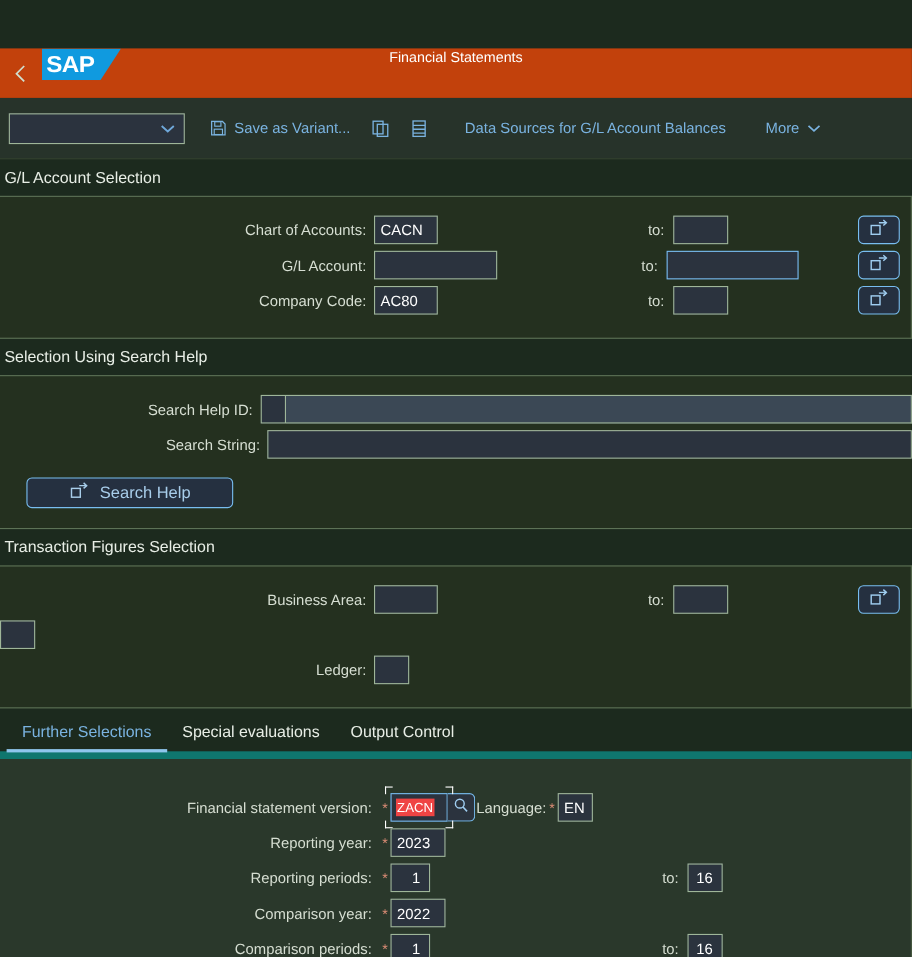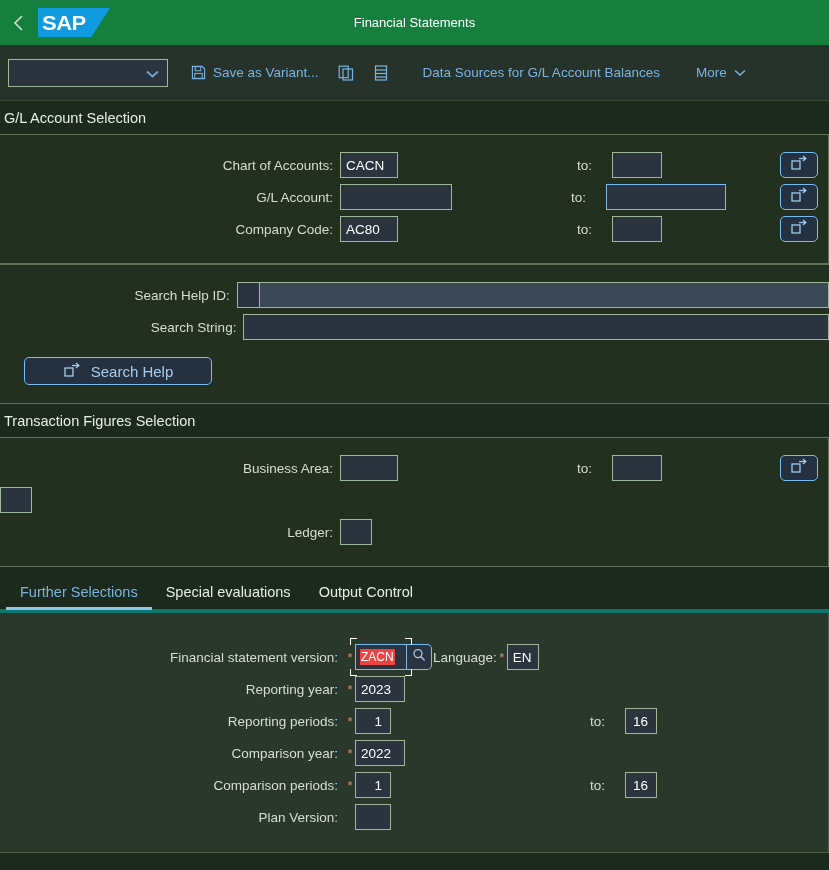--- a/index.html
+++ b/index.html
@@ -8,24 +8,25 @@
     width: 829px; height: 870px;
     background: #1c2a1e;
     font-family: "Liberation Sans", sans-serif;
     overflow: hidden;
   }
   body { position: relative; }
 
   
   .shell-header {
     height: 45px;
-    background: #15803d;
+    background: #c2410c;
     display: flex;
-    align-items: center;
+    align-items: flex-start;
     position: relative;
+    margin-top: 44px;
   }
   .back-btn {
     width: 38px; height: 45px;
     display: flex; align-items: center; justify-content: center;
     cursor: pointer;
   }
   .back-btn svg { display: block; }
   .sap-logo {
     width: 72px; height: 29px;
     background: #109adf;
@@ -146,21 +147,21 @@
   .w-36 { width: 36px; }
   .w-50 { width: 50px; }
   .w-112 { width: 112px; }
   .w-120 { width: 120px; }
 
   .to-label {
     color: #d6ded2;
     font-size: 13.5px;
     width: 36px;
     text-align: right;
-    padding-right: 20px;
+    padding-right: 8px;
   }
   .spacer-to { width: 178px; }
   .spacer-to-wide { width: 118px; }
 
   .msel-btn {
     width: 38px; height: 26px;
     border: 1px solid #78bdf0;
     border-radius: 5px;
     background: #253040;
     display: flex; align-items: center; justify-content: center;
@@ -180,21 +181,21 @@
     display: flex; align-items: center; justify-content: center;
     gap: 10px;
     cursor: pointer;
   }
 
   
   .tabbar {
     display: flex;
     align-items: flex-end;
     height: 38px;
-    border-bottom: 4px solid #0f766e;
+    border-bottom: 7px solid #0f766e;
     padding-left: 6px;
     margin-top: 8px;
   }
   .tab {
     font-size: 14.5px;
     color: #e8eee6;
     padding: 6px 14px 9px 14px;
     cursor: pointer;
     position: relative;
     white-space: nowrap;
@@ -388,20 +389,21 @@
           <svg width="18" height="16" viewBox="0 0 18 16">
             <rect x="2" y="6" width="8" height="8" fill="none" stroke="#9fcdf0" stroke-width="1.3"></rect>
             <path d="M9 3.5h6.5" fill="none" stroke="#9fcdf0" stroke-width="1.3"></path>
             <polyline points="13,1 15.8,3.5 13,6" fill="none" stroke="#9fcdf0" stroke-width="1.3"></polyline>
           </svg>
         </span>
       </div>
     </div>
   </div>
 
+  <div class="group-title">Selection Using Search Help</div>
   <div class="panel flush">
 
     <div class="row">
       <div class="label">Search Help ID:</div>
       <div class="fld w-28"></div>
       <div class="fld light" style="width:820px;border-left:none;"></div>
     </div>
 
     <div class="row">
       <div class="label">Search String:</div>

